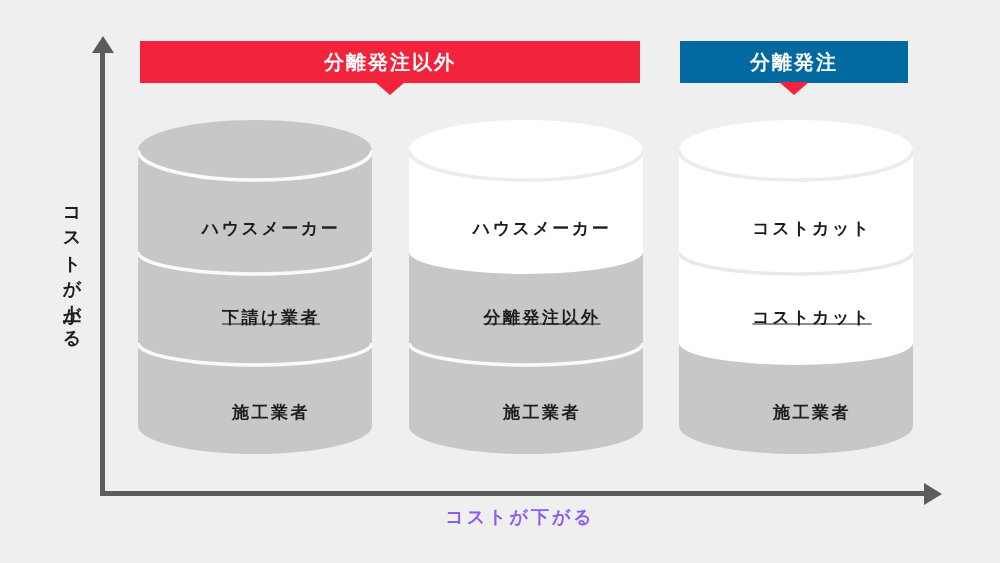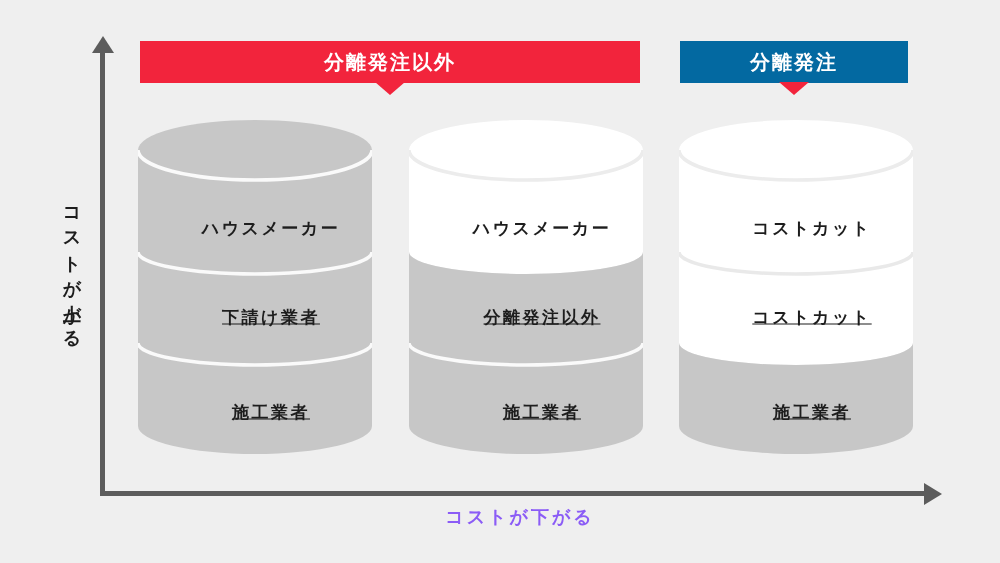--- a/index.html
+++ b/index.html
@@ -115,21 +115,21 @@
     width: 100%;
     transform: translateY(-50%);
     text-align: center;
     font-size: 17px;
     font-weight: bold;
     letter-spacing: 2.5px;
     color: #1d1d1d;
   }
   .seg-label-1 { top: 109px; }
   .seg-label-2 { top: 198px; text-decoration: underline; }
-  .seg-label-3 { top: 293px; text-decoration: underline; }
+  .seg-label-3 { top: 293px; }
 </style>
 </head>
 <body>
 
 <div class="stage" style="background: rgb(239, 239, 239);">
 
   <div class="axis-v"></div>
   <div class="arrowhead-up"></div>
   <div class="axis-h"></div>
   <div class="arrowhead-right"></div>

